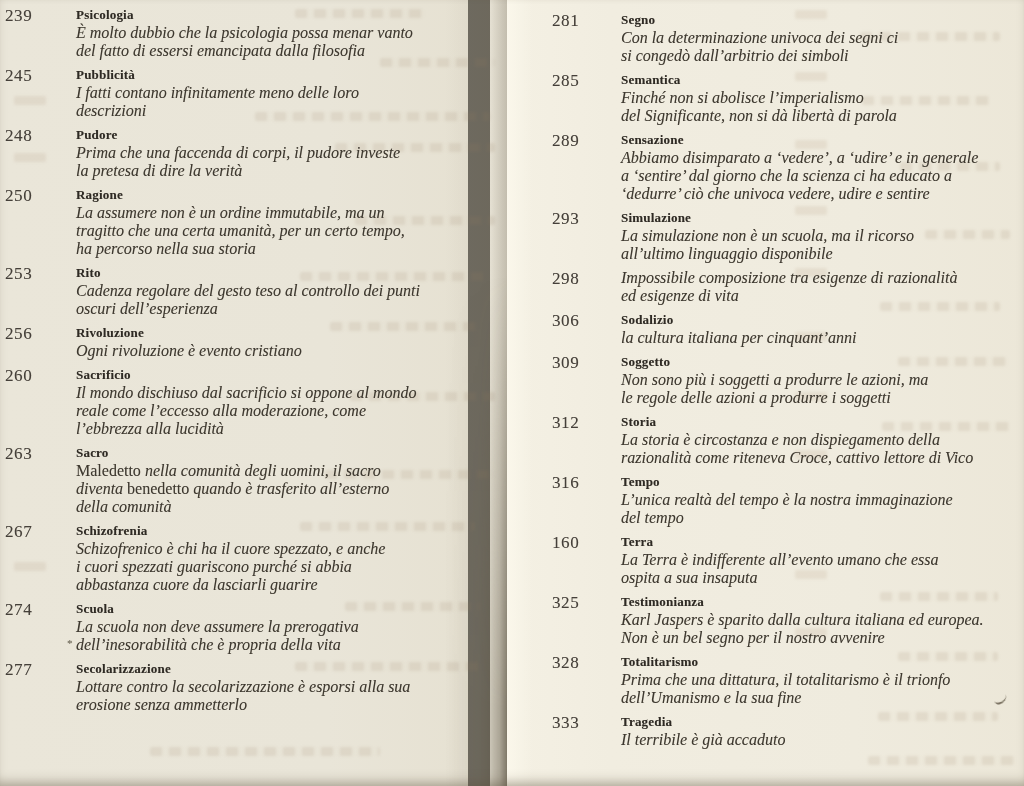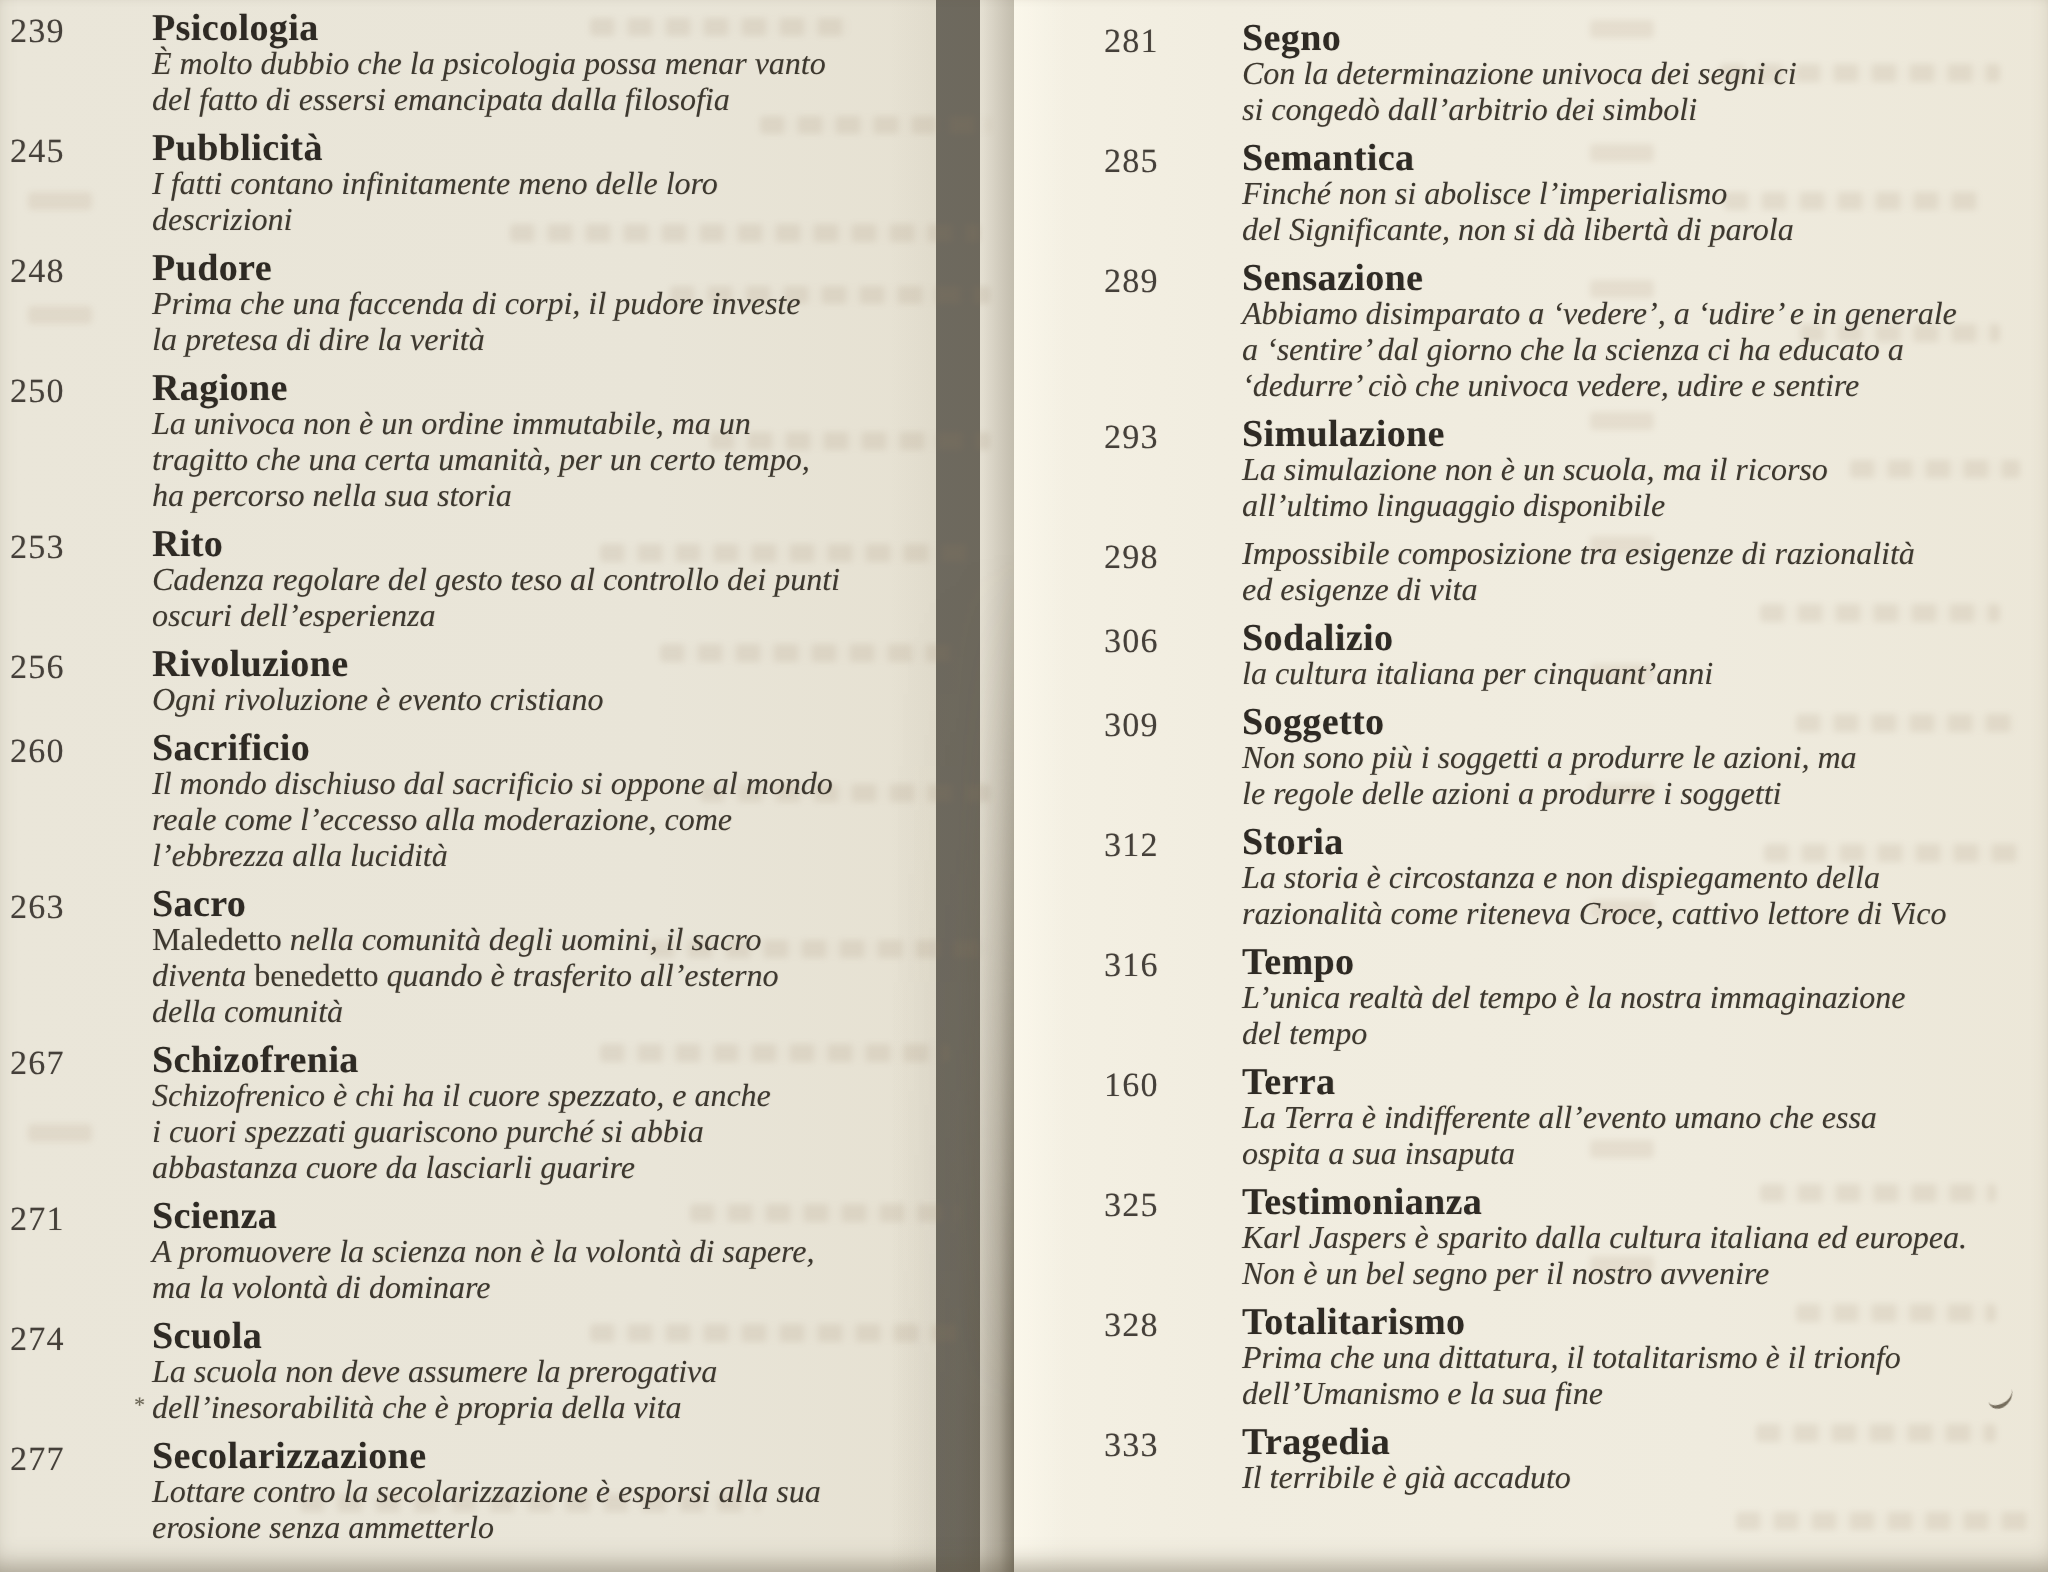--- a/index.html
+++ b/index.html
@@ -20,21 +20,21 @@
     left:490px;width:608px;
     background:linear-gradient(to right,#f8f4e8 0px,#f4f0e3 30px,#f1ede0 120px,#efebde 60%,#ece7d8 88%,#e2dcca 97%,#d8d1be 100%);
   }
   .entries{position:relative;z-index:2;}
   .page-left .entries{padding:6px 0 0 5px;}
   .page-right .entries{padding:11px 0 0 62px;}
   .entry{display:grid;margin-bottom:6px;}
   .page-left .entry{grid-template-columns:71px 1fr;}
   .page-right .entry{grid-template-columns:69px 1fr;}
   .num{font-size:17px;line-height:19px;letter-spacing:0.6px;color:#45403a;}
-  .term{font-weight:bold;font-size:19px;line-height:18px;letter-spacing:0.2px;color:#2e2a24;}
+  .term{font-weight:bold;font-size:13px;line-height:18px;letter-spacing:0.2px;color:#2e2a24;}
   .line{font-style:italic;font-size:16px;line-height:18px;white-space:nowrap;color:#3d382f;}
   .roman{font-style:normal;}
   .line{position:relative;}
   .margin-mark{position:absolute;left:-9px;top:-2px;font-size:11px;font-style:normal;color:#55503f;opacity:.85;}
   
   .gutter{
     position:absolute;left:445px;top:0;width:62px;height:100%;z-index:3;pointer-events:none;
     background:linear-gradient(to right,rgba(105,95,72,0) 0%,rgba(105,95,72,0.05) 40%,rgba(105,95,72,0.15) 75%,rgba(92,82,61,0.28) 93%,rgba(92,82,61,0.33) 100%);
   }
   .gutter-deep{
@@ -93,21 +93,21 @@
           <div>
             <div class="term">Pudore</div>
             <div class="line"><span>Prima che una faccenda di corpi, il pudore investe</span></div>
             <div class="line"><span>la pretesa di dire la verità</span></div>
           </div>
         </div>
         <div class="entry">
           <div class="num">250</div>
           <div>
             <div class="term">Ragione</div>
-            <div class="line"><span>La univoca non è un ordine immutabile, ma un</span></div>
+            <div class="line"><span>La assumere non è un ordine immutabile, ma un</span></div>
             <div class="line"><span>tragitto che una certa umanità, per un certo tempo,</span></div>
             <div class="line"><span>ha percorso nella sua storia</span></div>
           </div>
         </div>
         <div class="entry">
           <div class="num">253</div>
           <div>
             <div class="term">Rito</div>
             <div class="line"><span>Cadenza regolare del gesto teso al controllo dei punti</span></div>
             <div class="line"><span>oscuri dell’esperienza</span></div>
@@ -138,28 +138,20 @@
             <div class="line"><span>della comunità</span></div>
           </div>
         </div>
         <div class="entry">
           <div class="num">267</div>
           <div>
             <div class="term">Schizofrenia</div>
             <div class="line"><span>Schizofrenico è chi ha il cuore spezzato, e anche</span></div>
             <div class="line"><span>i cuori spezzati guariscono purché si abbia</span></div>
             <div class="line"><span>abbastanza cuore da lasciarli guarire</span></div>
-          </div>
-        </div>
-        <div class="entry">
-          <div class="num">271</div>
-          <div>
-            <div class="term">Scienza</div>
-            <div class="line"><span>A promuovere la scienza non è la volontà di sapere,</span></div>
-            <div class="line"><span>ma la volontà di dominare</span></div>
           </div>
         </div>
         <div class="entry">
           <div class="num">274</div>
           <div>
             <div class="term">Scuola</div>
             <div class="line"><span>La scuola non deve assumere la prerogativa</span></div>
             <div class="line"><span class="margin-mark">*</span><span>dell’inesorabilità che è propria della vita</span></div>
           </div>
         </div>

